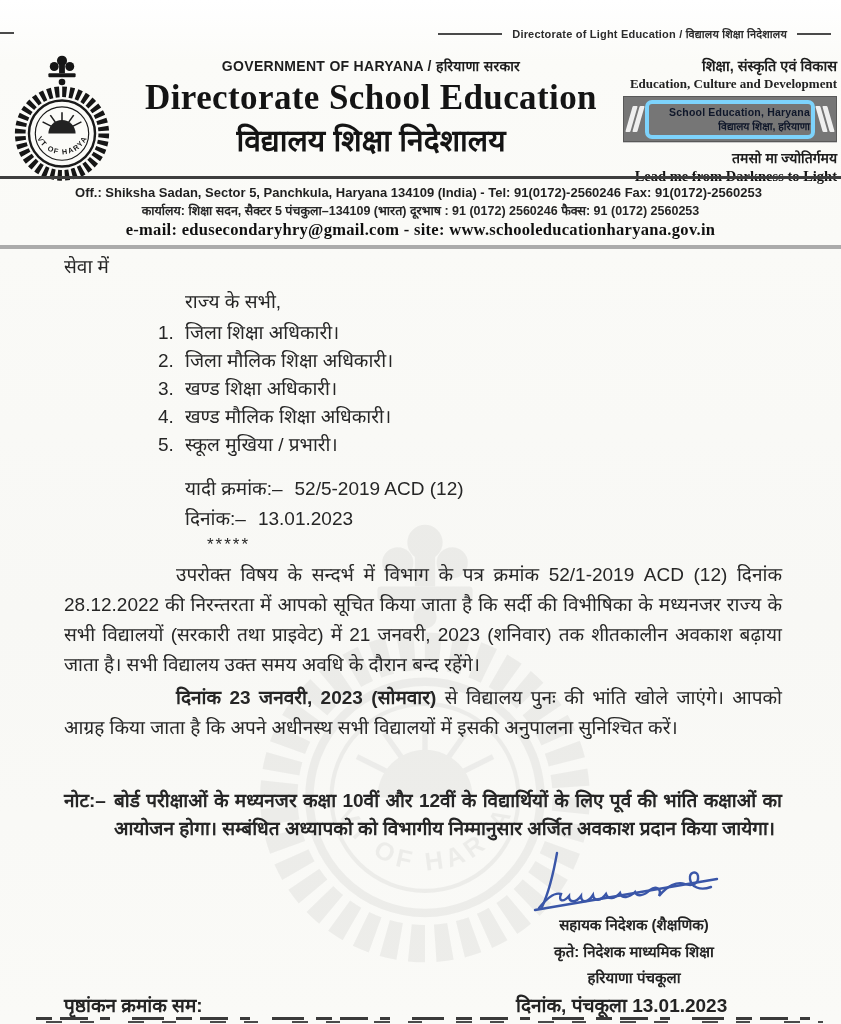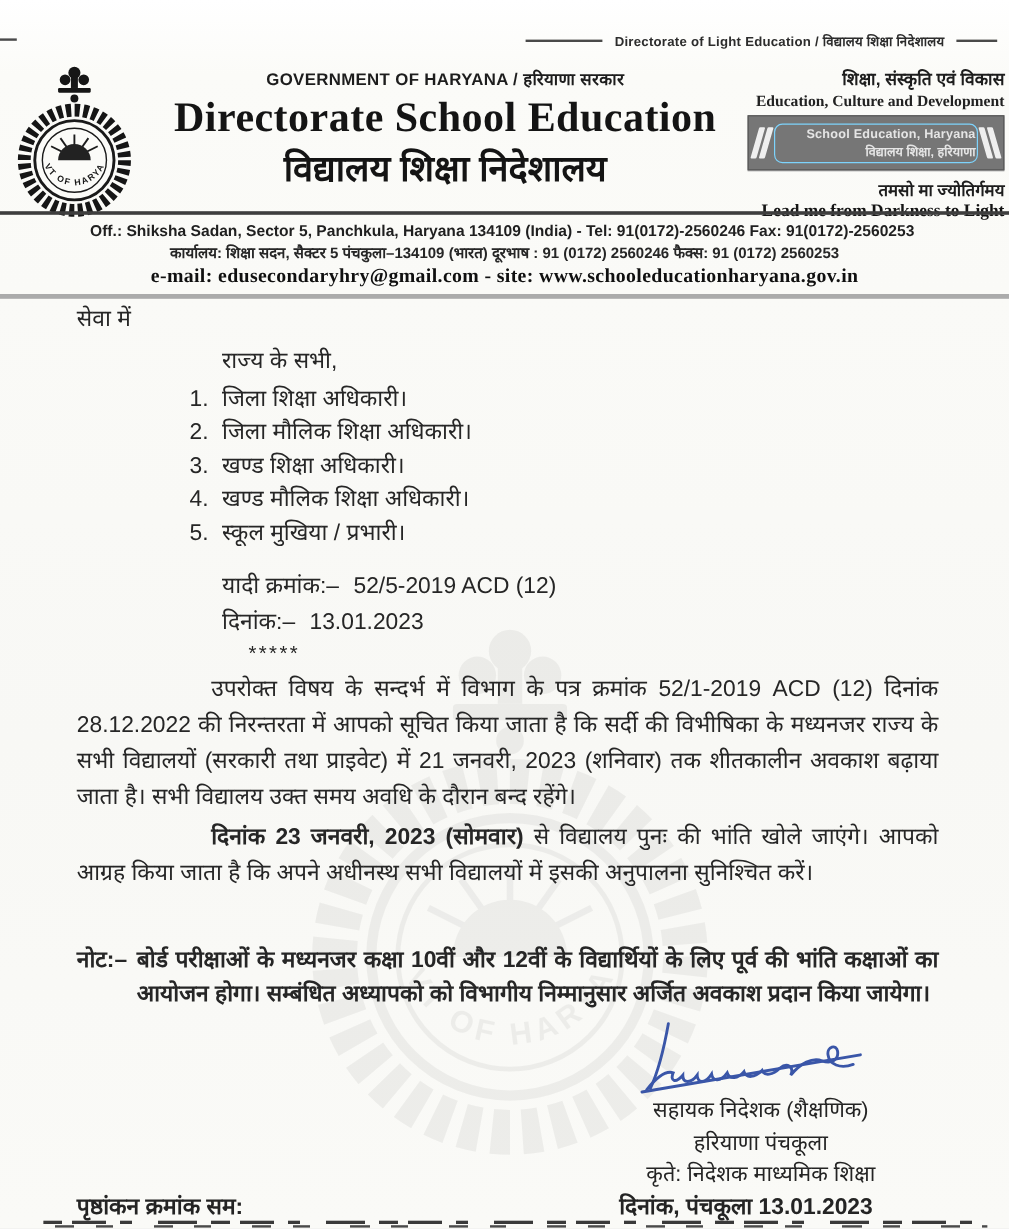--- a/index.html
+++ b/index.html
@@ -22,21 +22,21 @@
   .title-en{font-family:"Liberation Serif", serif; font-size:35px; font-weight:bold; margin-top:3px; color:#141414; letter-spacing:.4px;}
   .title-hi{font-size:30px; font-weight:bold; margin-top:1px; color:#141414;}
   
   .right-box{position:absolute; right:4px; top:55px; width:214px; text-align:right;}
   .rb-hi1{font-size:14.5px; font-weight:bold; color:#1d1d1d;}
   .rb-en1{font-family:"Liberation Serif", serif; font-size:13px; font-weight:bold; margin-top:1px; color:#222;}
   .rb-banner{margin-top:4px; background:#767676; border:1px solid #585858; height:46px; box-sizing:border-box; display:flex; align-items:center; gap:4px; padding:4px 5px; box-shadow:0 1px 0 #c9c9c9;}
   .wing{display:flex; gap:2px; align-items:center;}
   .wing i{display:block; width:5px; height:26px; background:#efefef; border-radius:1px;}
   .wing.left i{transform:skewX(-16deg);} .wing.right i{transform:skewX(16deg);}
-  .rb-banner-text{flex:1; border:1px solid #7dd3fc; border-radius:7px; padding:2px 1px; color:#e5e5e5;}
+  .rb-banner-text{flex:1; border:4px solid #7dd3fc; border-radius:7px; padding:2px 1px; color:#0f172a;}
   .rb-banner-en{font-size:10.5px; font-weight:bold; letter-spacing:.2px;}
   .rb-banner-hi{font-size:10.5px; font-weight:bold; margin-top:1px;}
   .rb-motto-hi{font-size:14px; font-weight:bold; margin-top:6px; color:#1d1d1d;}
   .rb-motto-en{font-family:"Liberation Serif", serif; font-size:14.5px; font-weight:bold; margin-top:1px; color:#141414;}
   
   .rule1{position:absolute; top:176px; left:0; width:841px; height:3px; background:#3e3e3e;}
   .addr-en{position:absolute; top:185px; left:0; width:837px; text-align:center; font-size:13px; font-weight:bold; color:#1f1f1f;}
   .addr-hi{position:absolute; top:202px; left:0; width:841px; text-align:center; font-size:12.5px; font-weight:600; color:#262626;}
   .email-line{position:absolute; top:220px; left:0; width:841px; text-align:center; font-family:"Liberation Serif", serif; font-size:16.5px; font-weight:bold; color:#101010; letter-spacing:.3px;}
   .rule2{position:absolute; top:245px; left:0; width:841px; height:4px; background:#ababab;}
@@ -53,21 +53,21 @@
   .subject-row .lbl{width:121px; flex:none;}
   .stars{margin-left:143px; font-size:17px; letter-spacing:2px; line-height:24px;}
   .para{ text-align:justify; text-indent:112px; line-height:30px; margin-top:3px;}
   .para b{font-weight:700;}
   .note-row{margin-top:44px; display:flex; gap:8px; line-height:28px; font-weight:600;}
   .note-row .lbl{flex:none; font-weight:700;}
   .note-row .txt{text-align:justify;}
   
   .sig-block{position:absolute; right:62px; top:850px; width:290px; text-align:center;}
   .sig-scrawl{height:62px; position:relative;}
-  .sig-line{font-size:18px; font-weight:400; line-height:26.5px; color:#242424;}
+  .sig-line{font-size:15px; font-weight:700; line-height:26.5px; color:#242424;}
   
   .footer-left{position:absolute; left:64px; top:992px; font-size:19px; font-weight:700;}
   .footer-right{position:absolute; left:516px; top:992px; font-size:19px; font-weight:700;}
   .cut-strip{position:absolute; left:36px; right:18px; bottom:0; height:7px; overflow:hidden;}
   .cut-strip .b1{height:3px; background:repeating-linear-gradient(90deg,#3a3a3a 0 16px, transparent 16px 24px, #3a3a3a 24px 52px, transparent 52px 64px, #3a3a3a 64px 74px, transparent 74px 96px, #3a3a3a 96px 128px, transparent 128px 140px);}
   .cut-strip .b2{height:2px; margin-top:1px; background:repeating-linear-gradient(90deg, transparent 0 10px, #4a4a4a 10px 26px, transparent 26px 44px, #4a4a4a 44px 58px, transparent 58px 82px);}
   
   .watermark{position:absolute; left:250px; top:505px; width:350px; height:476px; opacity:.05; pointer-events:none;}
 </style>
 </head>
@@ -203,22 +203,22 @@
     <div class="sig-scrawl">
       <svg width="250" height="62" viewBox="0 0 250 62">
         <g fill="none" stroke="#3a56a8" stroke-width="2.4" stroke-linecap="round">
           <path d="M48,3 C45,20 40,42 33,57"></path>
           <path d="M30,58 C38,48 46,42 52,44 C49,51 54,53 60,46 C60,53 67,53 72,46 C72,53 79,53 84,45 C85,52 92,51 97,44 C99,50 106,49 111,43 C113,49 120,48 126,42 C128,47 135,46 141,40 C147,35 153,39 150,46 C158,36 168,31 176,34 C184,37 190,33 189,26 C188,20 180,22 181,29 C182,37 191,41 202,37"></path>
           <path d="M26,60 L208,29"></path>
         </g>
       </svg>
     </div>
     <div class="sig-line">सहायक निदेशक (शैक्षणिक)</div>
+    <div class="sig-line">कृते: निदेशक माध्यमिक शिक्षा</div>
     <div class="sig-line">हरियाणा पंचकूला</div>
-    <div class="sig-line">कृते: निदेशक माध्यमिक शिक्षा</div>
   </div>
 
   <div class="footer-left">पृष्ठांकन क्रमांक सम:</div>
   <div class="footer-right">दिनांक, पंचकूला 13.01.2023</div>
   <div class="cut-strip">
     <div class="b1"></div>
       <div class="b2"></div>
   </div>
 
 </div>

